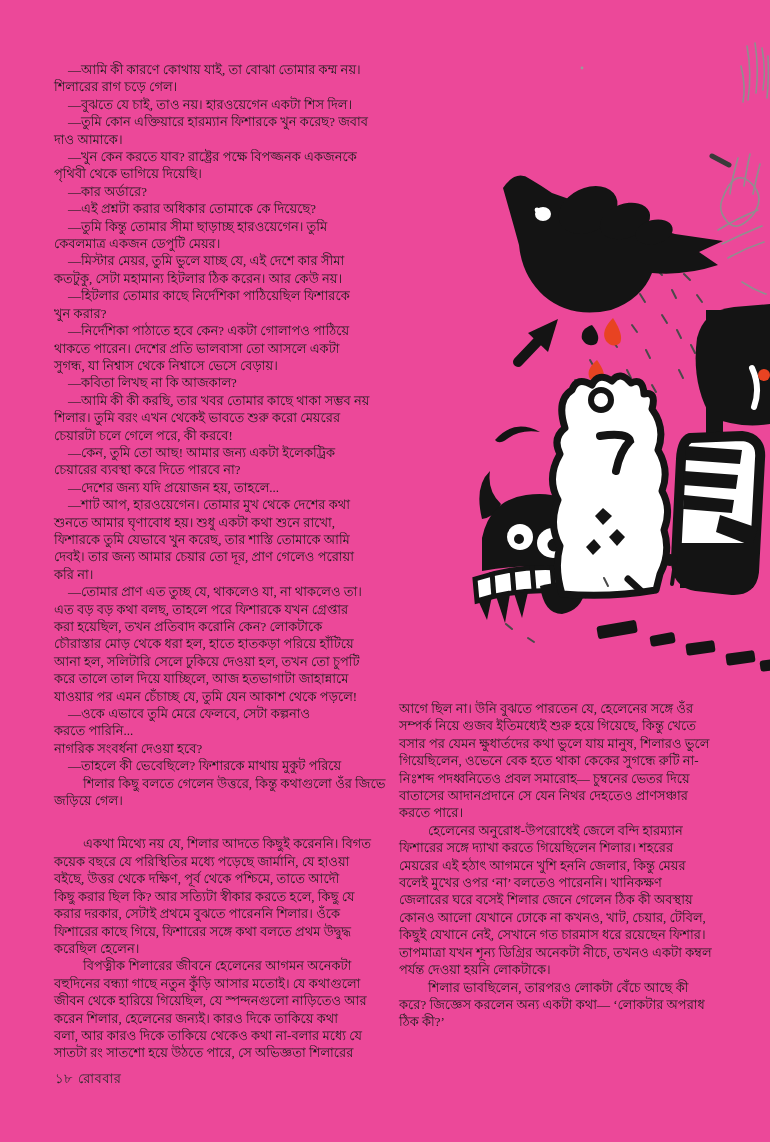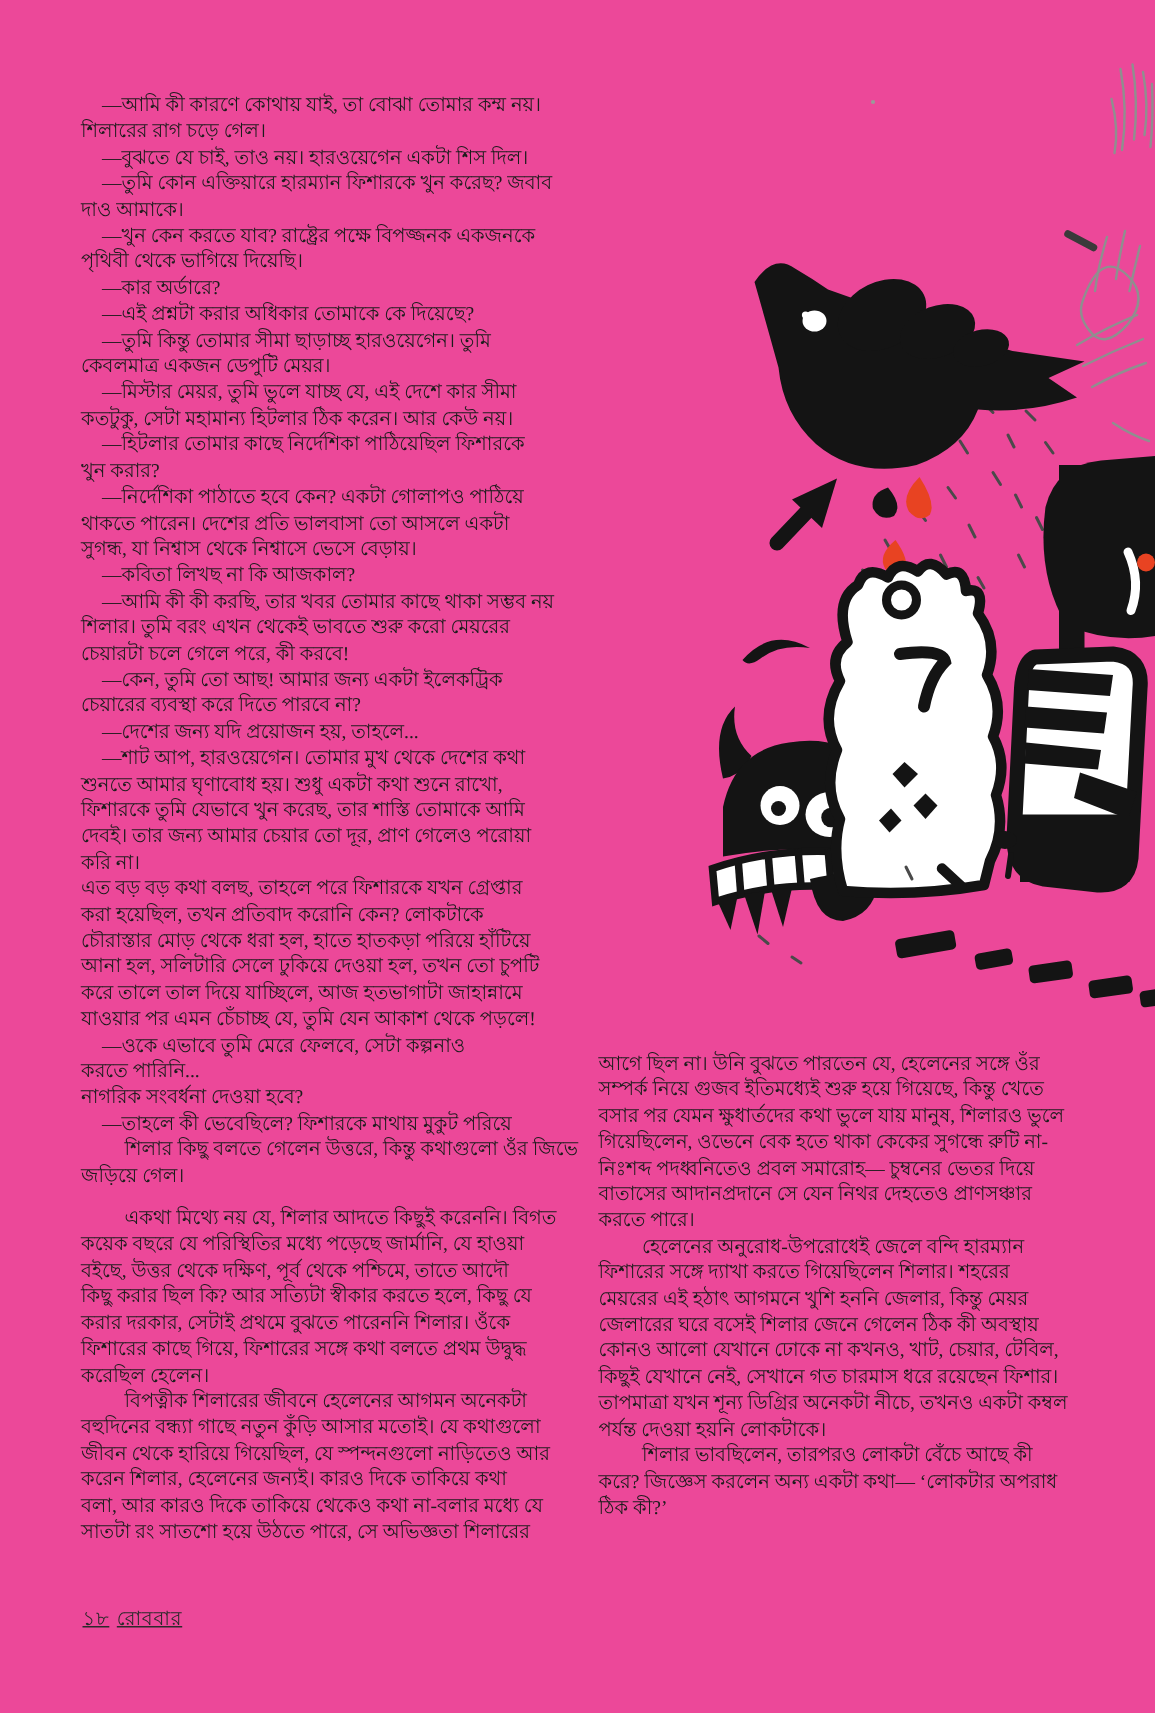--- a/index.html
+++ b/index.html
@@ -8,26 +8,26 @@
     background:#ec4899; overflow:hidden;
     font-family:"Liberation Serif","DejaVu Serif",serif;
     color:#1c1c1c;
   }
   .col { position:absolute; font-size:13px; line-height:17.4px; }
   .col-left  { left:54px;  top:61px;  width:346px; }
   .col-right { left:399px; top:700px; width:346px; }
   .line { white-space:nowrap; }
   .para.dialogue > .line.first { padding-left:14px; }
   .para.body > .line.first { padding-left:29px; }
-  .para.gap { margin-top:11px; }
+  .para.gap { margin-top:26px; }
   .footer {
     position:absolute; left:55px; top:1069px;
     font-size:13px; color:#2a2a2a; letter-spacing:0.5px;
   }
-  .footer span { margin-right:5px;text-decoration:underline; }
+  .footer span { margin-right:5px; }
   .illustration { position:absolute; left:470px; top:38px; width:300px; height:672px; }
   .ink { fill:#141414; }
   .red { fill:#e84322; }
   .pencil { stroke:#8f8f8f; fill:none; stroke-width:1.6; stroke-linecap:round; }
   .tick { stroke:#4a4a4a; stroke-width:2; stroke-linecap:round; }
 </style>
 </head>
 <body>
 
 <div class="page">
@@ -89,20 +89,21 @@
         <div class="line first">—দেশের জন্য যদি প্রয়োজন হয়, তাহলে...</div>
       </div>
       <div class="para dialogue">
         <div class="line first">—শাট আপ, হারওয়েগেন। তোমার মুখ থেকে দেশের কথা</div>
         <div class="line">শুনতে আমার ঘৃণাবোধ হয়। শুধু একটা কথা শুনে রাখো,</div>
         <div class="line">ফিশারকে তুমি যেভাবে খুন করেছ, তার শাস্তি তোমাকে আমি</div>
         <div class="line">দেবই। তার জন্য আমার চেয়ার তো দূর, প্রাণ গেলেও পরোয়া</div>
         <div class="line">করি না।</div>
       </div>
       <div class="para dialogue">
+        <div class="line first">—তোমার প্রাণ এত তুচ্ছ যে, থাকলেও যা, না থাকলেও তা।</div>
         <div class="line">এত বড় বড় কথা বলছ, তাহলে পরে ফিশারকে যখন গ্রেপ্তার</div>
         <div class="line">করা হয়েছিল, তখন প্রতিবাদ করোনি কেন? লোকটাকে</div>
         <div class="line">চৌরাস্তার মোড় থেকে ধরা হল, হাতে হাতকড়া পরিয়ে হাঁটিয়ে</div>
         <div class="line">আনা হল, সলিটারি সেলে ঢুকিয়ে দেওয়া হল, তখন তো চুপটি</div>
         <div class="line">করে তালে তাল দিয়ে যাচ্ছিলে, আজ হতভাগাটা জাহান্নামে</div>
         <div class="line">যাওয়ার পর এমন চেঁচাচ্ছ যে, তুমি যেন আকাশ থেকে পড়লে!</div>
       </div>
       <div class="para dialogue">
         <div class="line first">—ওকে এভাবে তুমি মেরে ফেলবে, সেটা কল্পনাও</div>
         <div class="line">করতে পারিনি...</div>
@@ -141,20 +142,21 @@
         <div class="line">বসার পর যেমন ক্ষুধার্তদের কথা ভুলে যায় মানুষ, শিলারও ভুলে</div>
         <div class="line">গিয়েছিলেন, ওভেনে বেক হতে থাকা কেকের সুগন্ধে রুটি না-</div>
         <div class="line">নিঃশব্দ পদধ্বনিতেও প্রবল সমারোহ— চুম্বনের ভেতর দিয়ে</div>
         <div class="line">বাতাসের আদানপ্রদানে সে যেন নিথর দেহতেও প্রাণসঞ্চার</div>
         <div class="line">করতে পারে।</div>
       </div>
       <div class="para body">
         <div class="line first">হেলেনের অনুরোধ-উপরোধেই জেলে বন্দি হারম্যান</div>
         <div class="line">ফিশারের সঙ্গে দ্যাখা করতে গিয়েছিলেন শিলার। শহরের</div>
         <div class="line">মেয়রের এই হঠাৎ আগমনে খুশি হননি জেলার, কিন্তু মেয়র</div>
+        <div class="line">বলেই মুখের ওপর ‘না’ বলতেও পারেননি। খানিকক্ষণ</div>
         <div class="line">জেলারের ঘরে বসেই শিলার জেনে গেলেন ঠিক কী অবস্থায়</div>
         <div class="line">কোনও আলো যেখানে ঢোকে না কখনও, খাট, চেয়ার, টেবিল,</div>
         <div class="line">কিছুই যেখানে নেই, সেখানে গত চারমাস ধরে রয়েছেন ফিশার।</div>
         <div class="line">তাপমাত্রা যখন শূন্য ডিগ্রির অনেকটা নীচে, তখনও একটা কম্বল</div>
         <div class="line">পর্যন্ত দেওয়া হয়নি লোকটাকে।</div>
       </div>
       <div class="para body">
         <div class="line first">শিলার ভাবছিলেন, তারপরও লোকটা বেঁচে আছে কী</div>
         <div class="line">করে? জিজ্ঞেস করলেন অন্য একটা কথা— ‘লোকটার অপরাধ</div>
         <div class="line">ঠিক কী?’</div>

